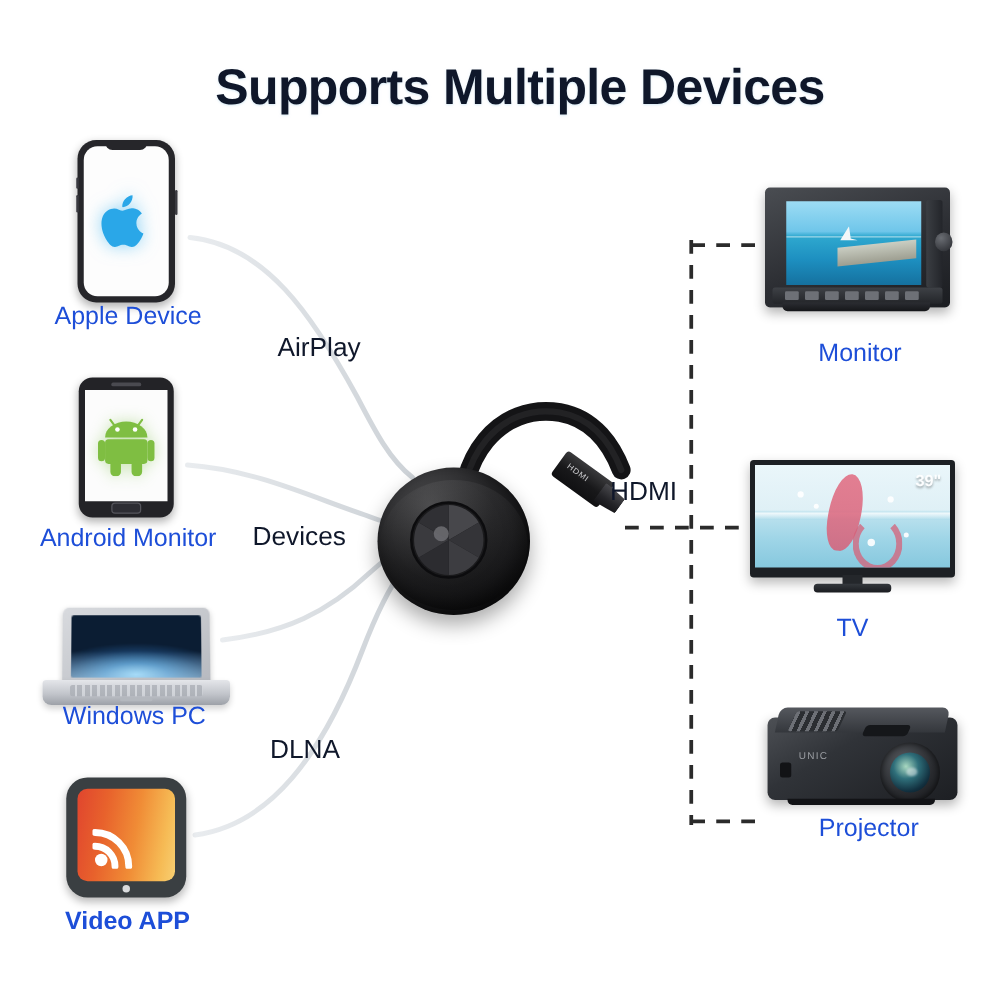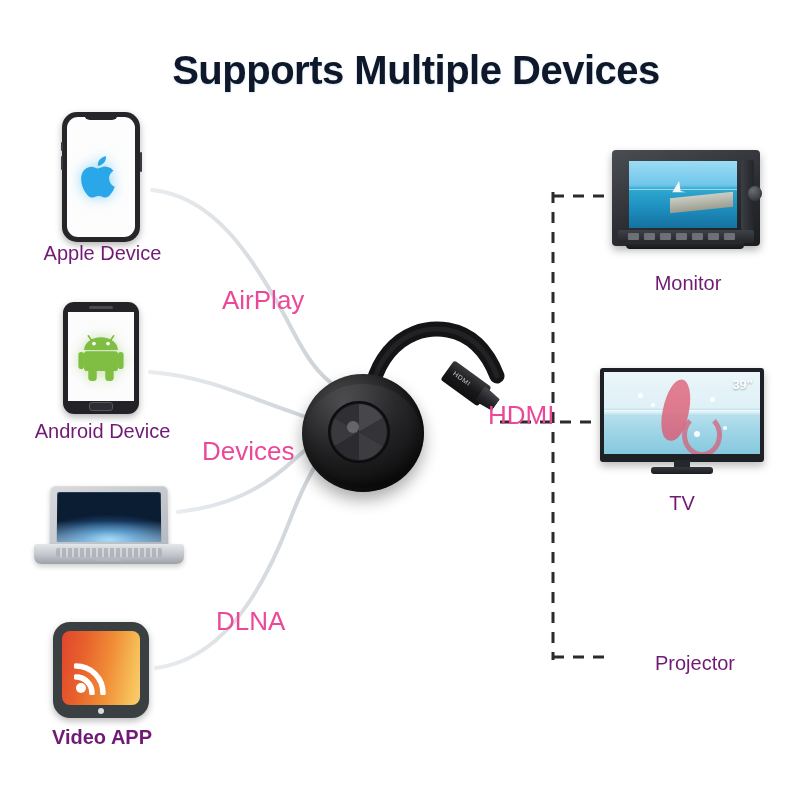--- a/index.html
+++ b/index.html
@@ -28,30 +28,29 @@
     color: #0f172a;
     letter-spacing: -0.5px;
     text-shadow: 0 1px 2px rgba(180,215,235,0.55);
     padding-left: 16px;
   }
 
   
   .dev-label {
     position: absolute;
     font-size: 20px;
-    color: #701a75;
+    color: #1d4ed8;
     white-space: nowrap;
     text-align: center;
   }
   .proto-label {
     position: absolute;
-    font-size: 26px;
-    color: #ec4899;
+    font-size: 21px;
+    color: #0f172a;
     white-space: nowrap;
-    margin-top: 18px;
   }
 
   
   .wires {
     position: absolute;
     left: 0; top: 0;
     width: 800px; height: 800px;
     pointer-events: none;
   }
 
@@ -560,31 +559,32 @@
         <rect x="56" y="27" width="8" height="24" rx="4" fill="#7fbe42"></rect>
         <path d="M8 24a24 18 0 0 1 48 0z" fill="#7fbe42"></path>
         <circle cx="22" cy="15" r="2.6" fill="#ffffff"></circle>
         <circle cx="42" cy="15" r="2.6" fill="#ffffff"></circle>
         <path d="M14 4 L19 11" stroke="#7fbe42" stroke-width="2.4" stroke-linecap="round"></path>
         <path d="M50 4 L45 11" stroke="#7fbe42" stroke-width="2.4" stroke-linecap="round"></path>
       </svg>
     </div>
     <div class="home"></div>
   </div>
-  <div class="dev-label" style="left:10px; top:420px; width:185px;">Android Device</div>
+  <div class="dev-label" style="left:10px; top:420px; width:185px;">Android Monitor</div>
 
   <div class="laptop">
     <div class="lid">
       <div class="lid-screen"></div>
     </div>
     <div class="base">
       <div class="keys"></div>
       <div class="trackpad"></div>
     </div>
   </div>
+  <div class="dev-label" style="left:25px; top:562px; width:165px;">Windows PC</div>
 
   <div class="videoapp">
     <div class="face">
       <svg class="cast" viewBox="0 0 40 40">
         <circle cx="7" cy="33" r="5" fill="#ffffff"></circle>
         <path d="M2 22 A16 16 0 0 1 18 38" fill="none" stroke="#ffffff" stroke-width="5.5" stroke-linecap="round"></path>
         <path d="M2 11 A27 27 0 0 1 29 38" fill="none" stroke="#ffffff" stroke-width="5.5" stroke-linecap="round"></path>
       </svg>
     </div>
     <div class="homebtn"></div>
@@ -658,15 +658,31 @@
         <div class="droplet" style="left:76%;top:66%;width:4px;height:4px;"></div>
         <div class="droplet" style="left:58%;top:72%;width:6px;height:6px;"></div>
         <div class="size-badge">39"</div>
       </div>
     </div>
     <div class="neck"></div>
     <div class="base"></div>
   </div>
   <div class="dev-label" style="left:622px; top:492px; width:120px;">TV</div>
 
+  <div class="projector">
+    <div class="body">
+      <div class="brand">UNIC</div>
+      <div class="lens-ring">
+        <div class="lens">
+          <div class="lens-hi"></div>
+        </div>
+      </div>
+      <div class="ir"></div>
+    </div>
+    <div class="top">
+      <div class="keys"></div>
+      <div class="vent"></div>
+    </div>
+    <div class="foot"></div>
+  </div>
   <div class="dev-label" style="left:600px; top:652px; width:190px;">Projector</div>
 
 </div>
 
 </body></html>

